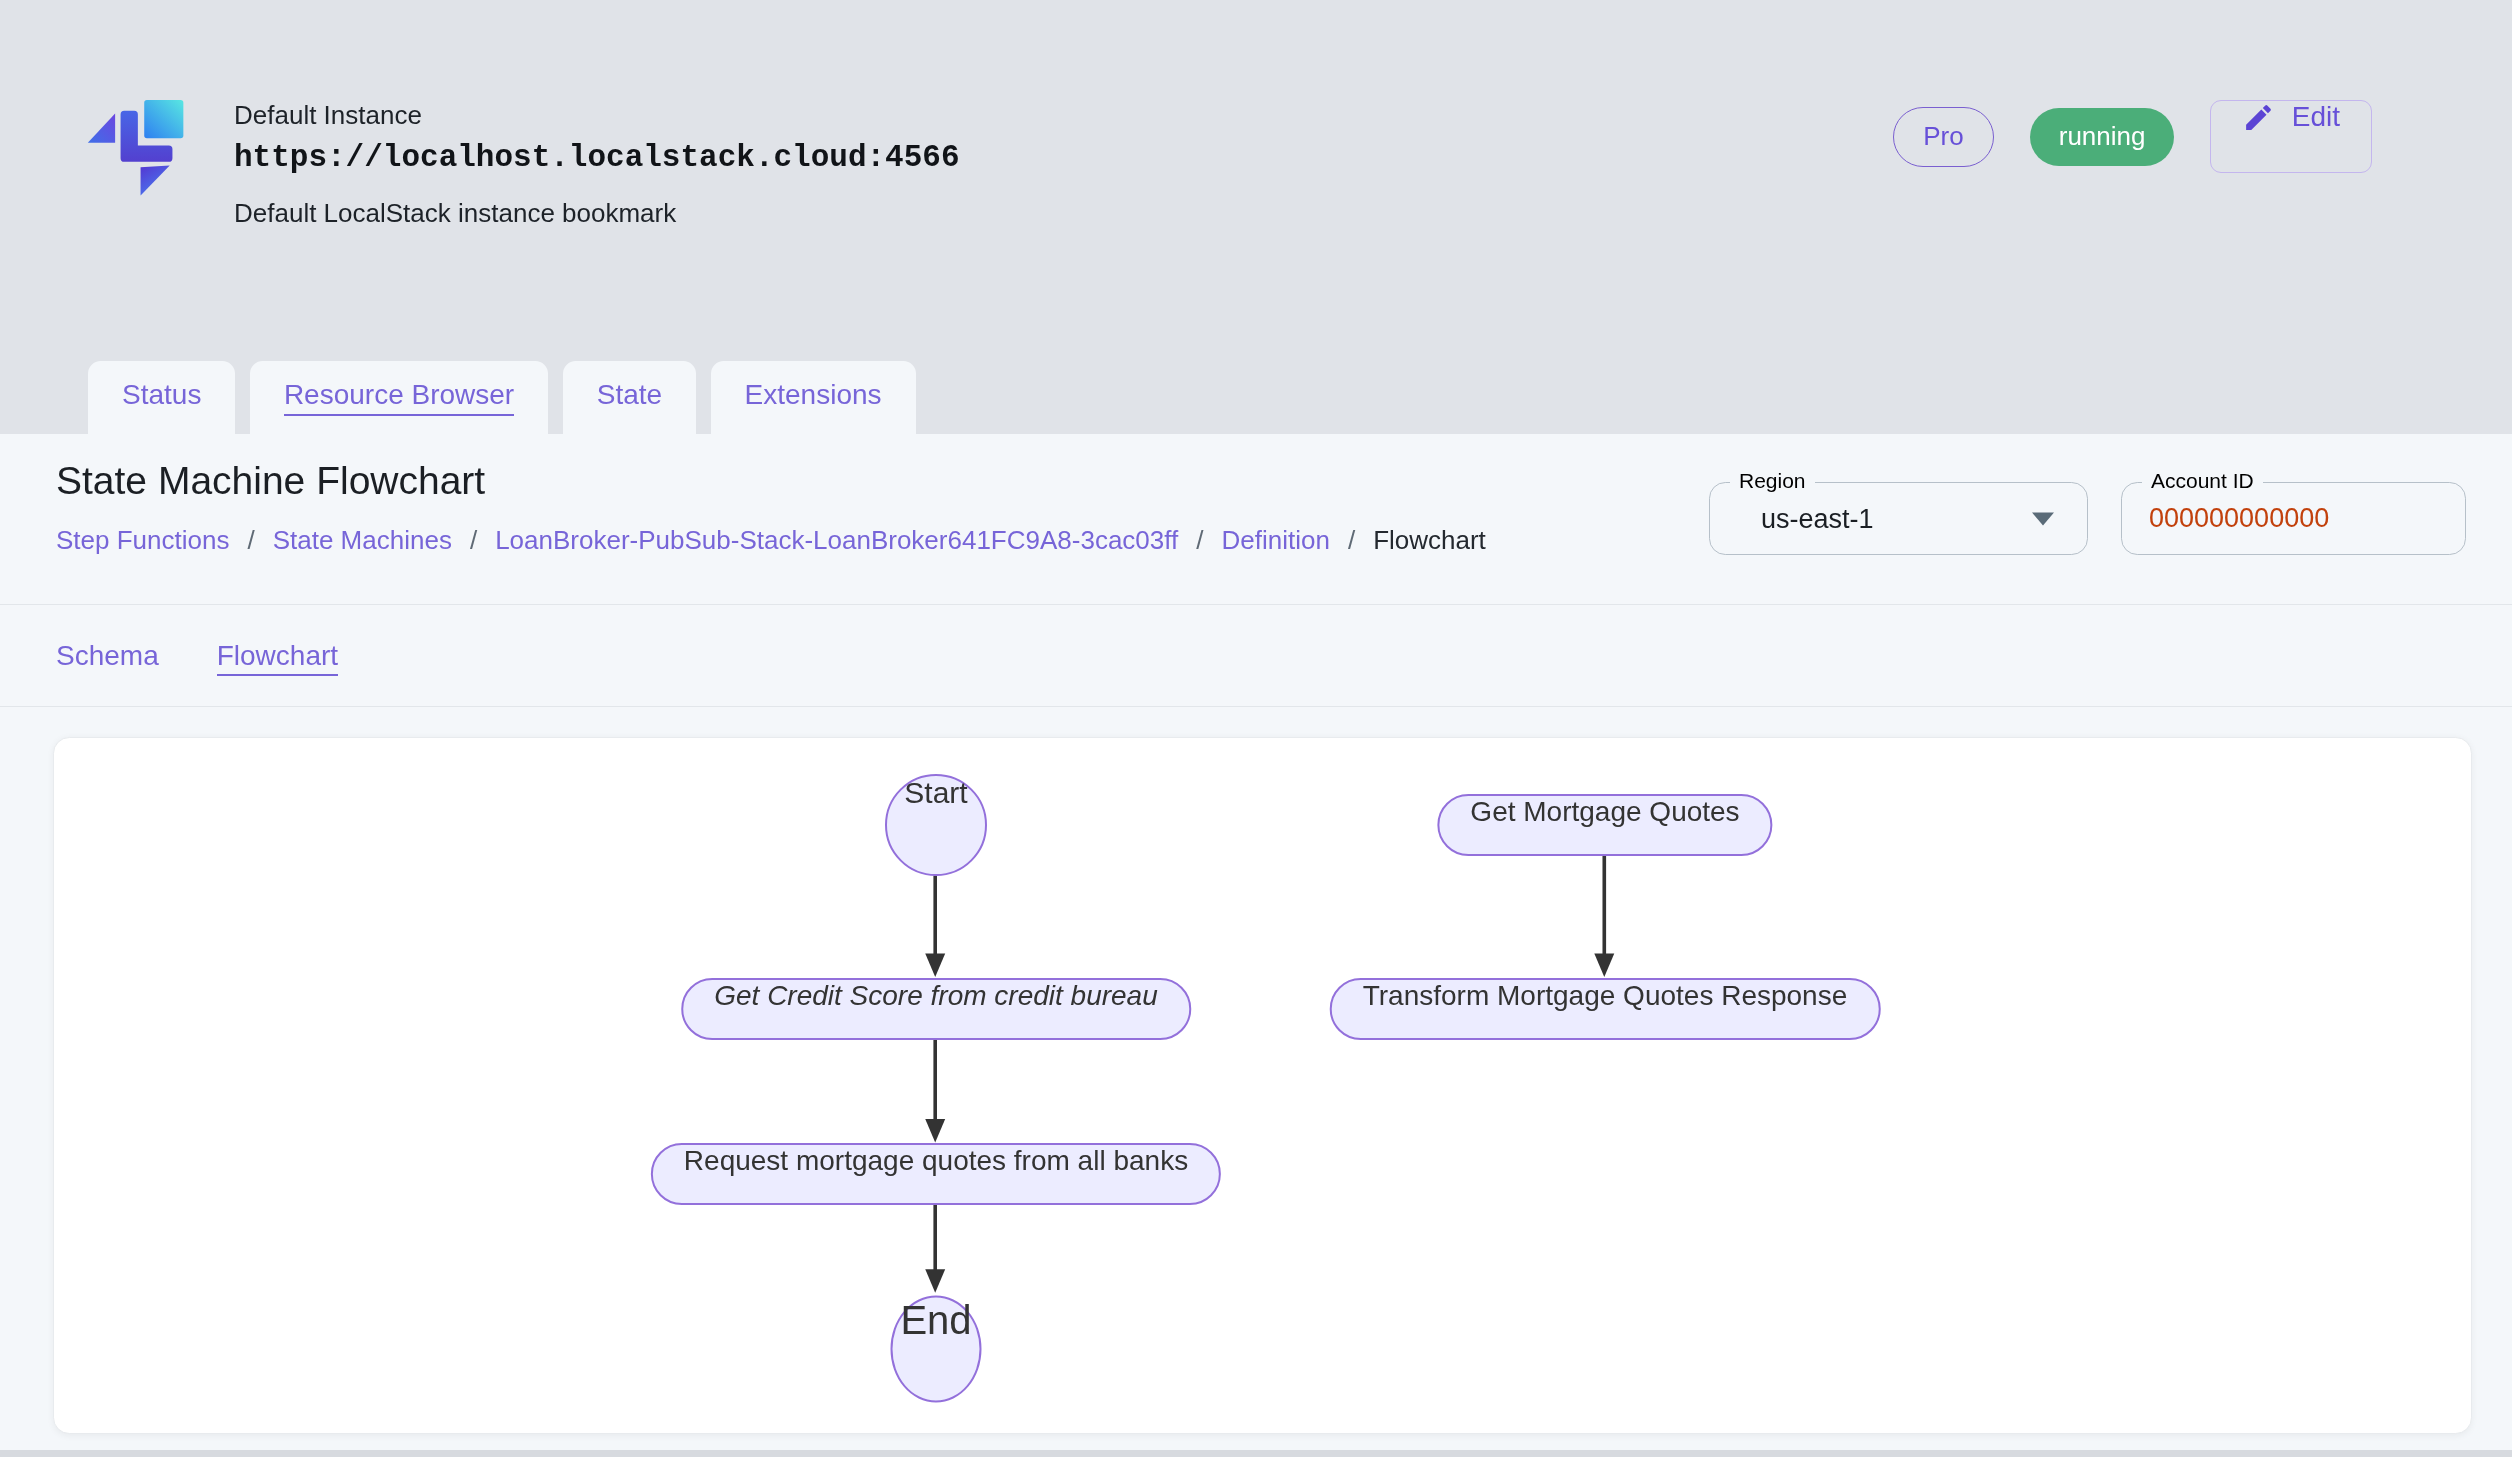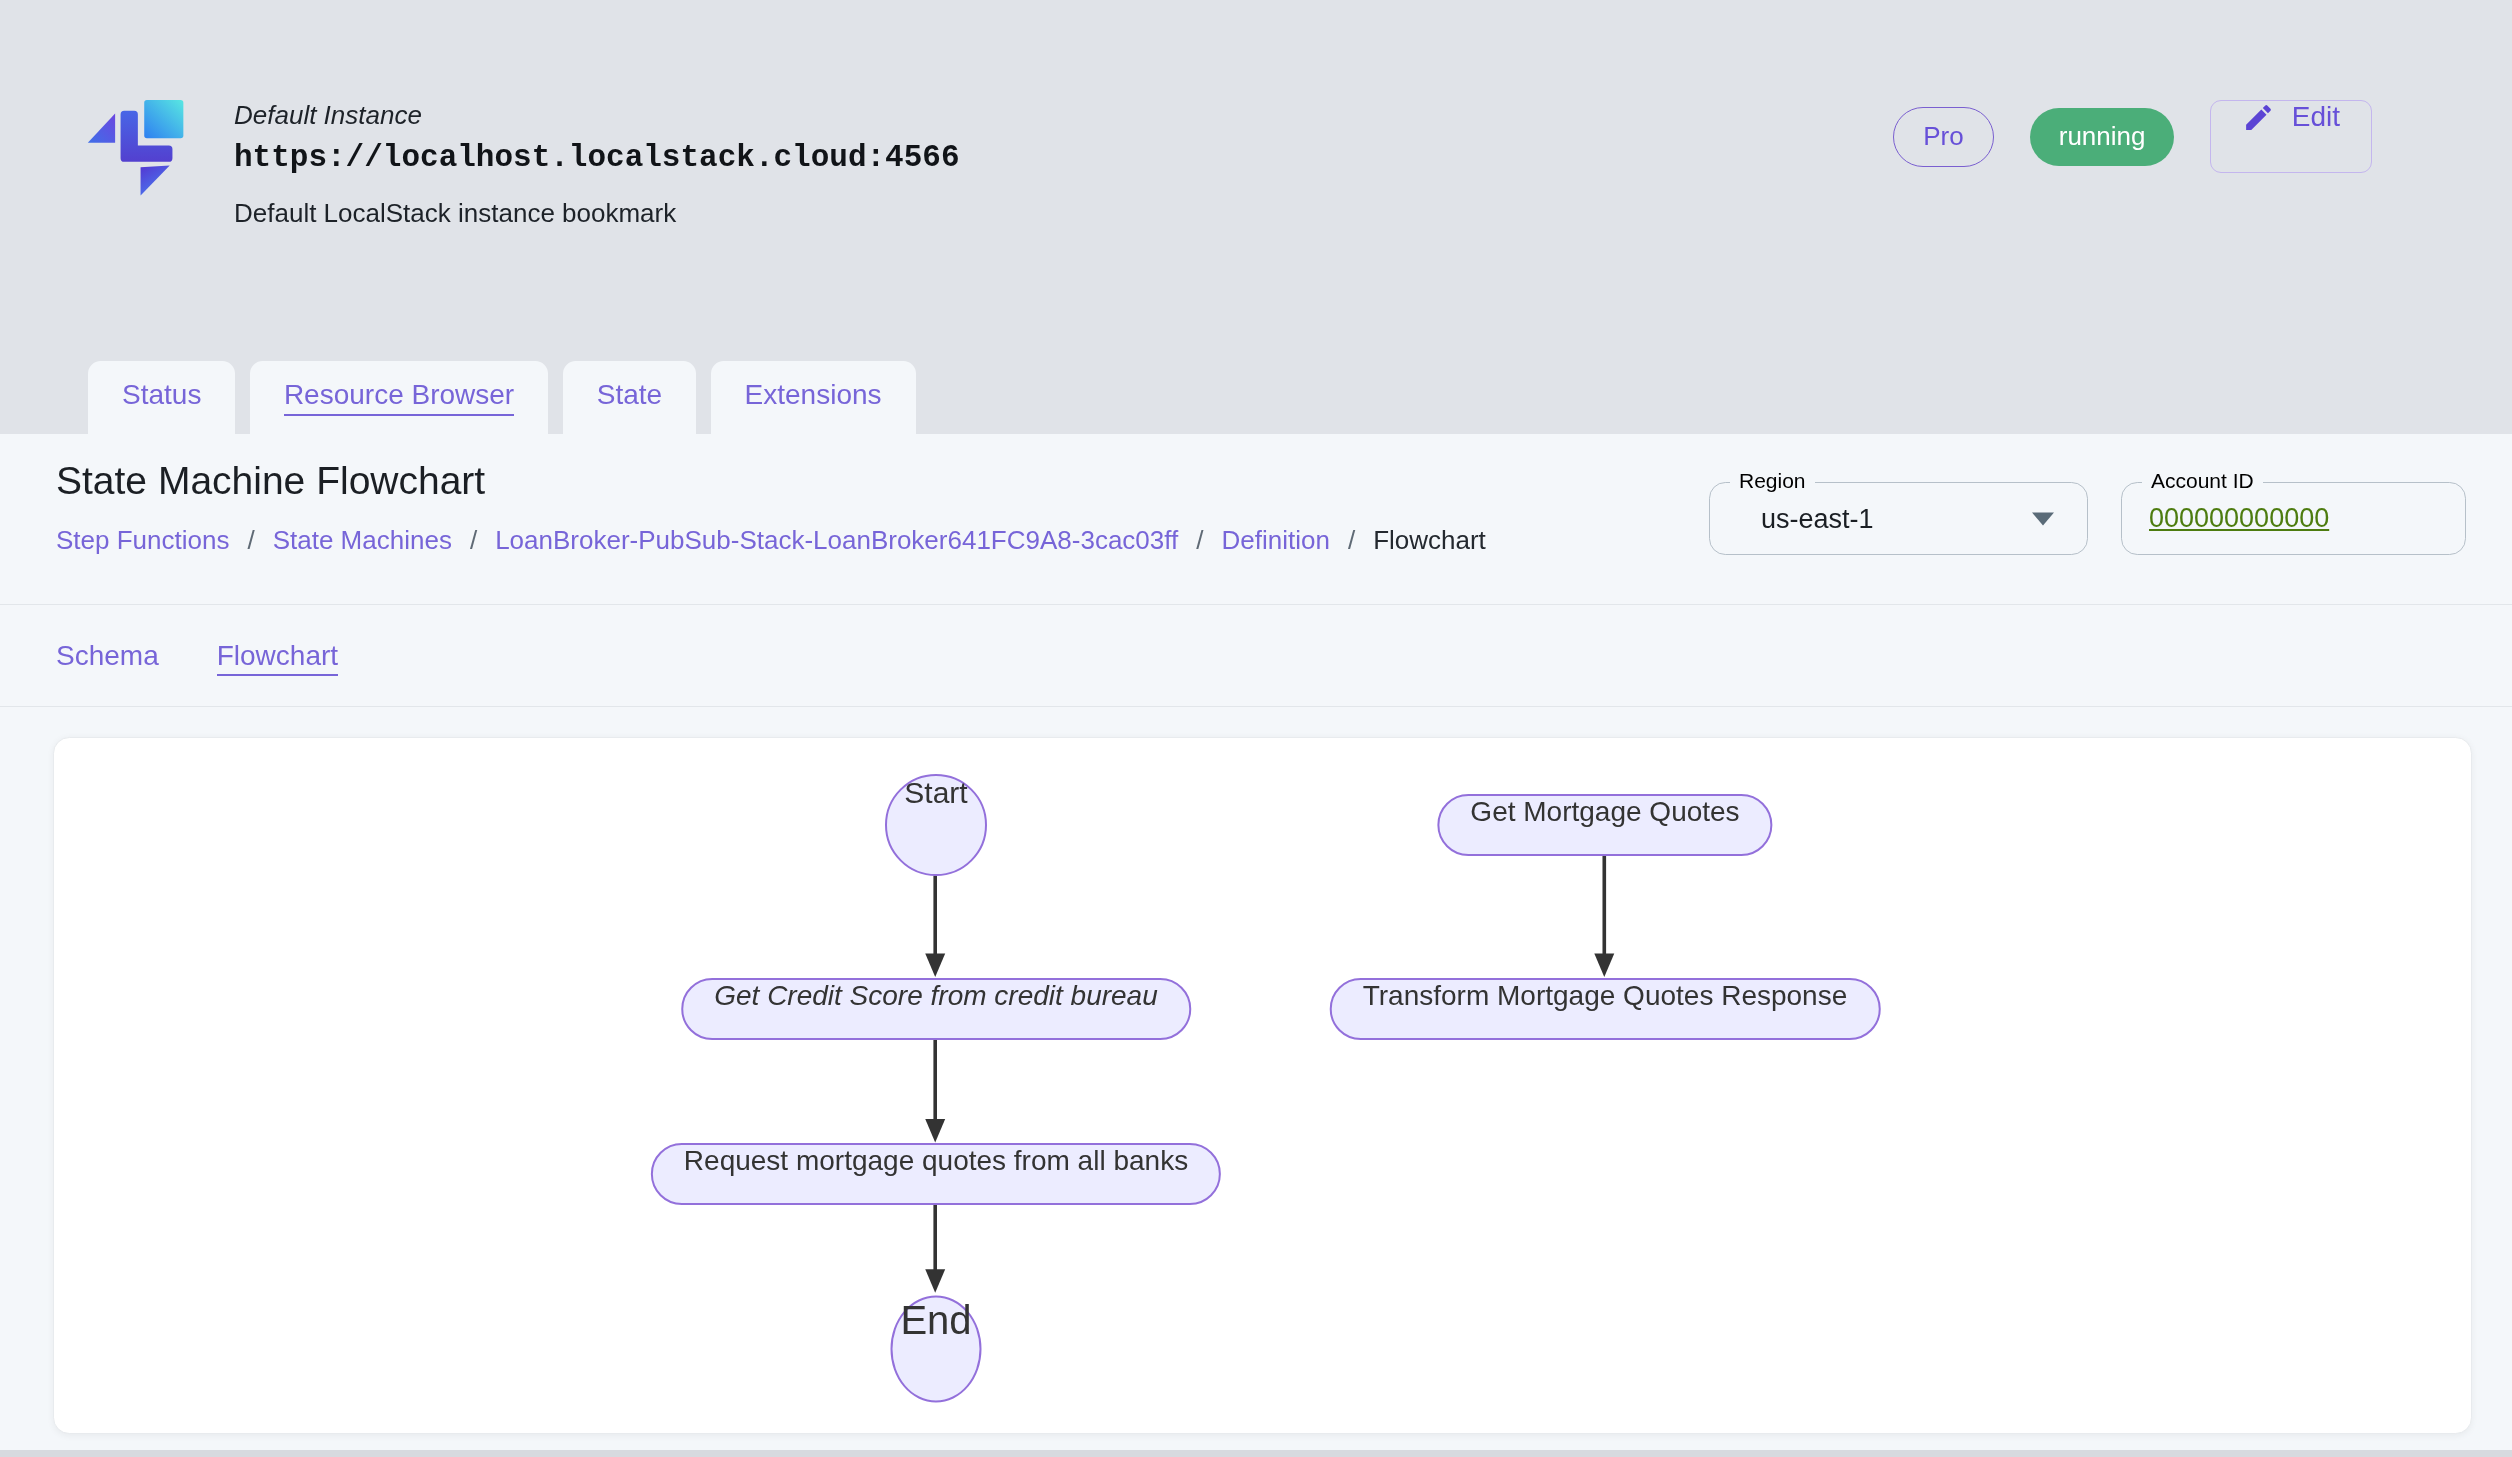--- a/index.html
+++ b/index.html
@@ -8,21 +8,21 @@
     font-family:"Liberation Sans", sans-serif;
     background:#e0e3e8;
     position:relative;
     color:#1d2228;
   }
 
   
   .top-header { position:absolute; left:0; top:0; width:100%; height:361px; }
   .logo { position:absolute; left:86px; top:89px; width:111px; height:111px; }
   .instance-info { position:absolute; left:234px; top:100px; }
-  .instance-name { font-size:26px; color:#1d2228;font-style:italic; }
+  .instance-name { font-size:26px; color:#1d2228; }
   .instance-url {
     font-family:"Liberation Mono","DejaVu Sans Mono",monospace;
     font-weight:bold; font-size:31px; color:#111418; margin-top:9px;
   }
   .instance-desc { font-size:26px; color:#1d2228; margin-top:23px; }
 
   .header-actions { position:absolute; right:140px; top:100px; display:flex; align-items:center; gap:36px; }
   .pro-badge {
     height:60px; padding:0 29px; display:flex; align-items:center;
     border:1.8px solid #7a5fd0; border-radius:906px;
@@ -67,21 +67,21 @@
   .region-select { left:1709px; width:379px; cursor:pointer; }
   .region-value { position:absolute; left:27px; top:50%; transform:translateY(-50%); font-size:27px; color:#1b1f24;margin-left:24px; }
   .caret-down {
     position:absolute; right:33px; top:50%; transform:translateY(-50%);
     width:0; height:0; border-left:11px solid transparent; border-right:11px solid transparent;
     border-top:13.6px solid #5a6b78;
   }
   .account-field { left:2121px; width:345px; }
   .account-input {
     position:absolute; inset:0; border:none; background:transparent; outline:none;
-    padding:0 27px; font-size:27px; color:#4d7c0f; font-family:"Liberation Sans",sans-serif; width:100%;text-decoration:underline;
+    padding:0 27px; font-size:27px; color:#c2410c; font-family:"Liberation Sans",sans-serif; width:100%;
   }
 
   
   .subtabs { position:relative; height:102px; border-bottom:1.8px solid #e2e6ea; display:flex; align-items:center; gap:58px; padding-left:56px; }
   .subtab { font-size:28px; color:#7765d8; cursor:pointer; }
   .subtab span { border-bottom:2.7px solid transparent; padding-bottom:3.6px; }
   .subtab.active span { border-bottom-color:#7765d8; }
 
   
   .flow-card {

